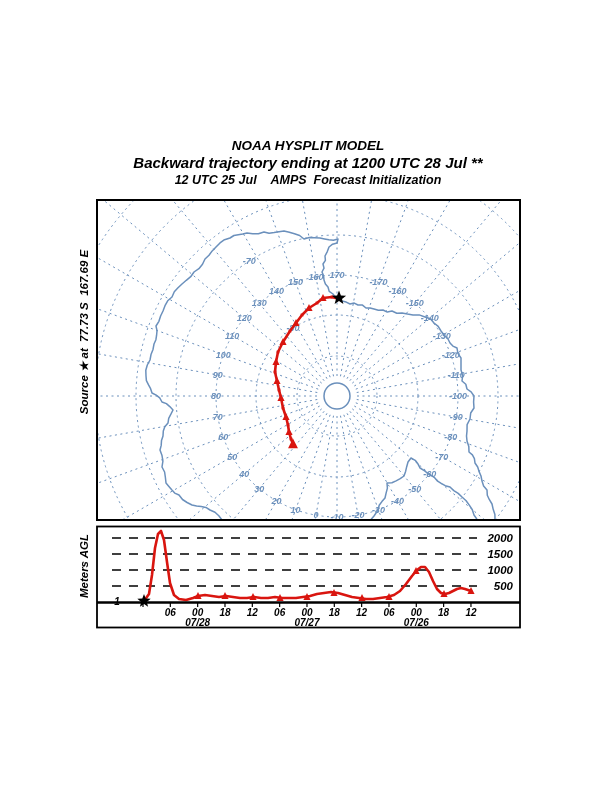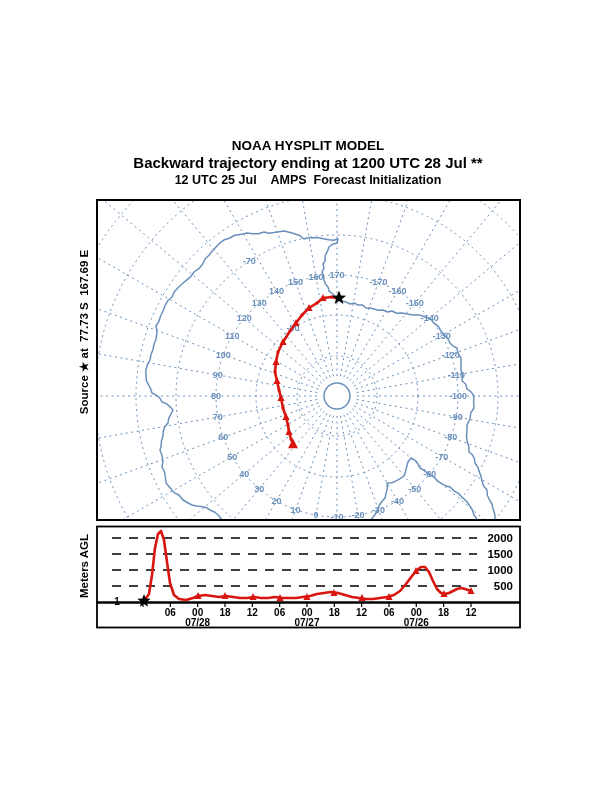--- a/index.html
+++ b/index.html
@@ -1,17 +1,17 @@
 <!DOCTYPE html>
 <html><head>
 <meta charset="utf-8">
 <style>
   html,body{margin:0;padding:0;background:#ffffff;}
   #page{position:relative;width:612px;height:792px;background:#ffffff;overflow:hidden;
-        font-family:"Liberation Sans",sans-serif;}
+        font-family:"Liberation Sans",sans-serif;font-style:italic;}
   svg text{font-family:"Liberation Sans",sans-serif;}
 </style>
 </head>
 <body>
 
 <div id="page">
 <svg id="fig" width="612" height="792" viewBox="0 0 612 792">
 
   <defs>
     <clipPath id="mapclip">

